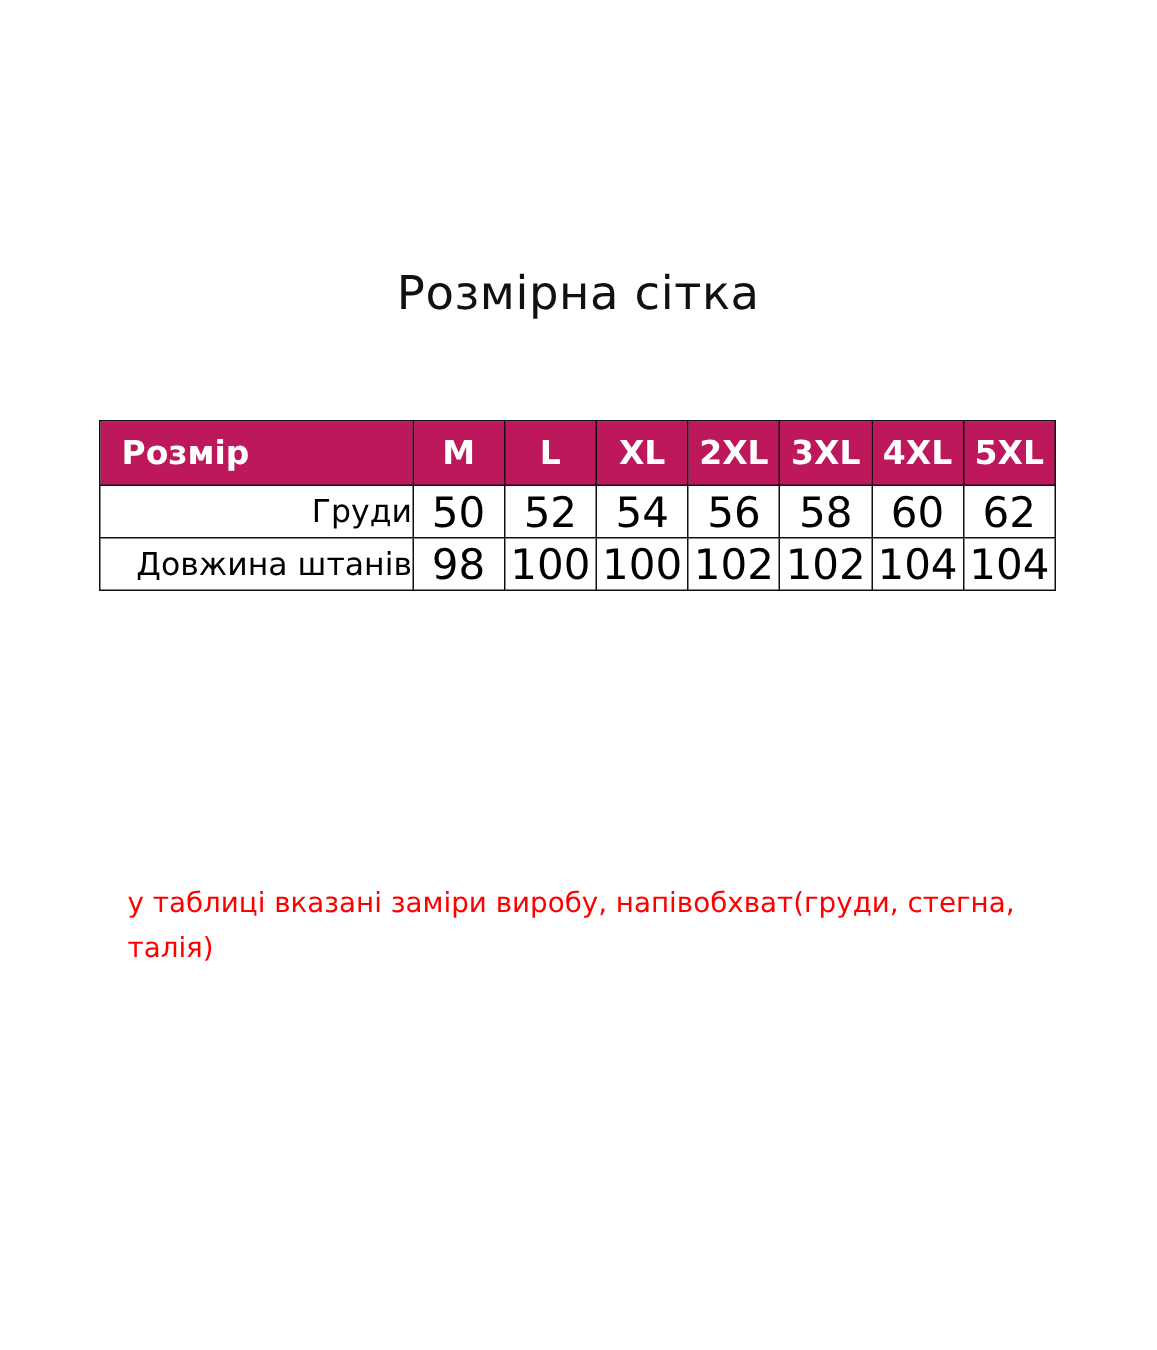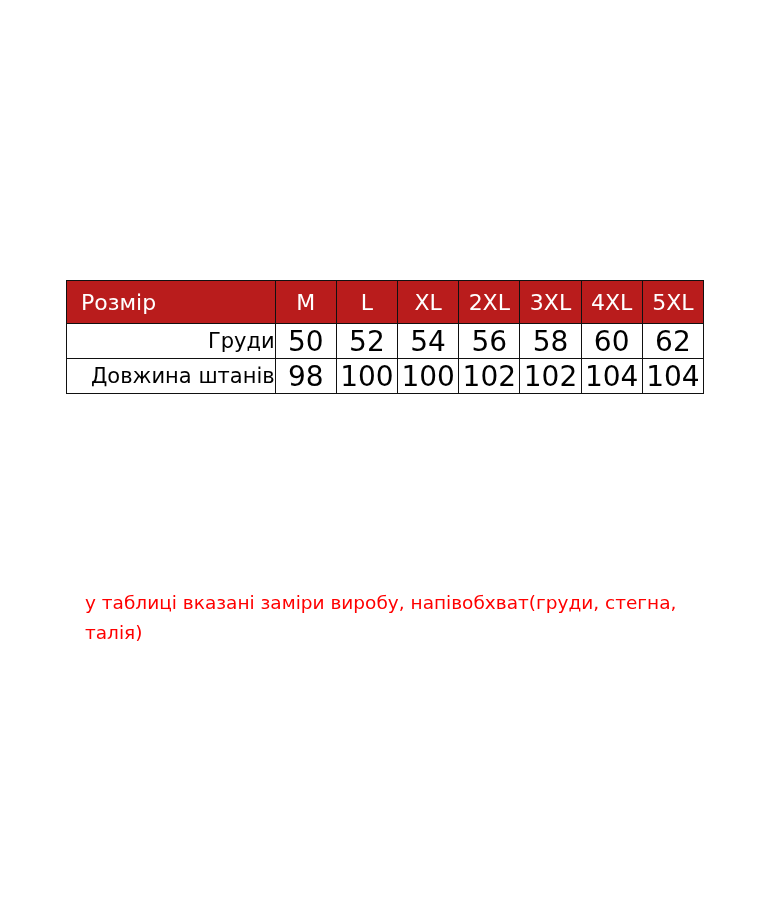--- a/index.html
+++ b/index.html
@@ -47,23 +47,23 @@
     border: 1px solid #111111;
     font-size: 28px;
     font-weight: 400;
     text-align: center;
     height: 34px;
     padding: 0;
     color: #000000;
     background: #ffffff;
   }
   table.size-table thead th {
-    background: #b91c1c;
+    background: #be185d;
     color: #ffffff;
-    font-weight: normal;
+    font-weight: bold;
     height: 42px;
     font-size: 22px;
   }
   table.size-table thead th.label-head {
     text-align: left;
     padding-left: 14px;
   }
   table.size-table tbody td.row-label {
     text-align: right;
     padding-left: 12px;
@@ -80,20 +80,21 @@
     color: #ff0000;
     font-size: 18.5px;
     line-height: 30px;
   }
 </style>
 </head>
 <body>
 
 <div class="page">
 
+  <div class="title">Розмірна сітка</div>
 
   <div class="size-table-wrap">
     <table class="size-table">
       <colgroup>
         <col class="c-label">
         <col class="c-val">
           <col class="c-val">
           <col class="c-val">
         <col class="c-val3">
           <col class="c-val3">

